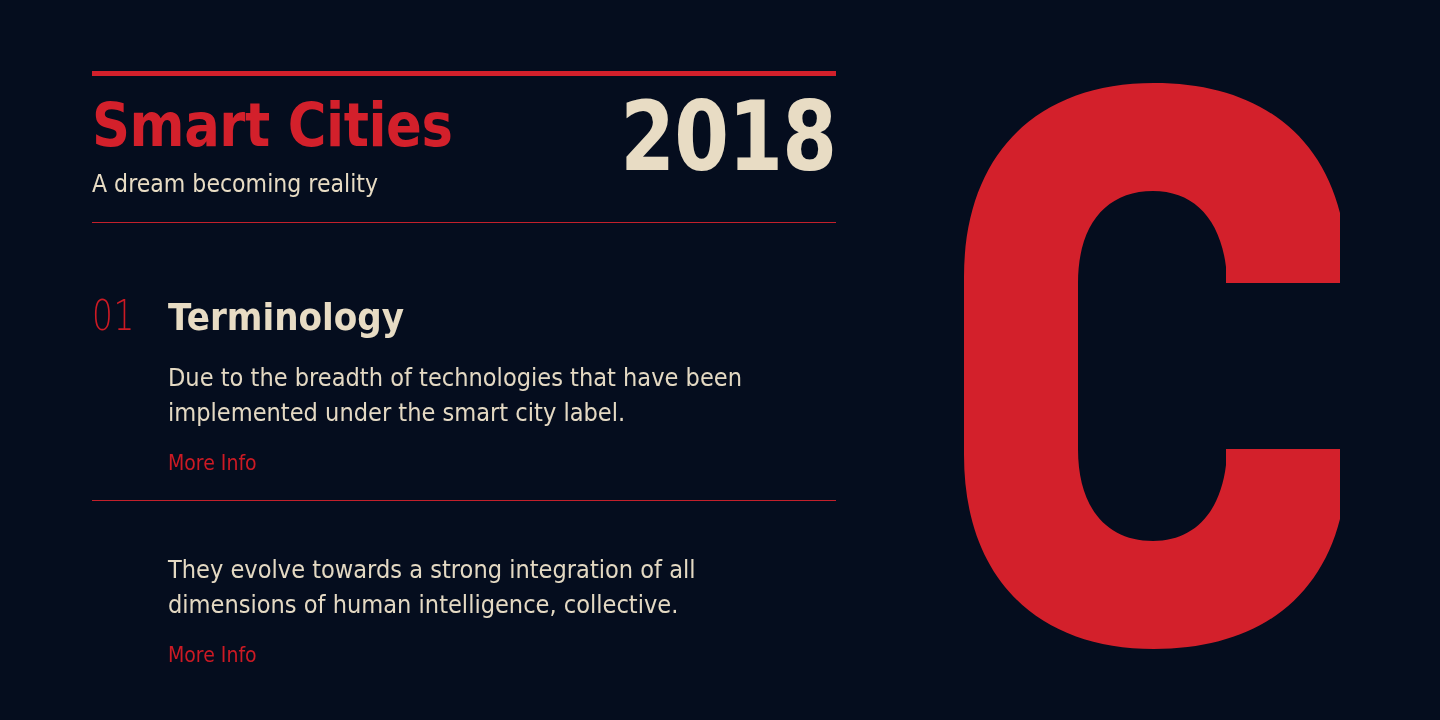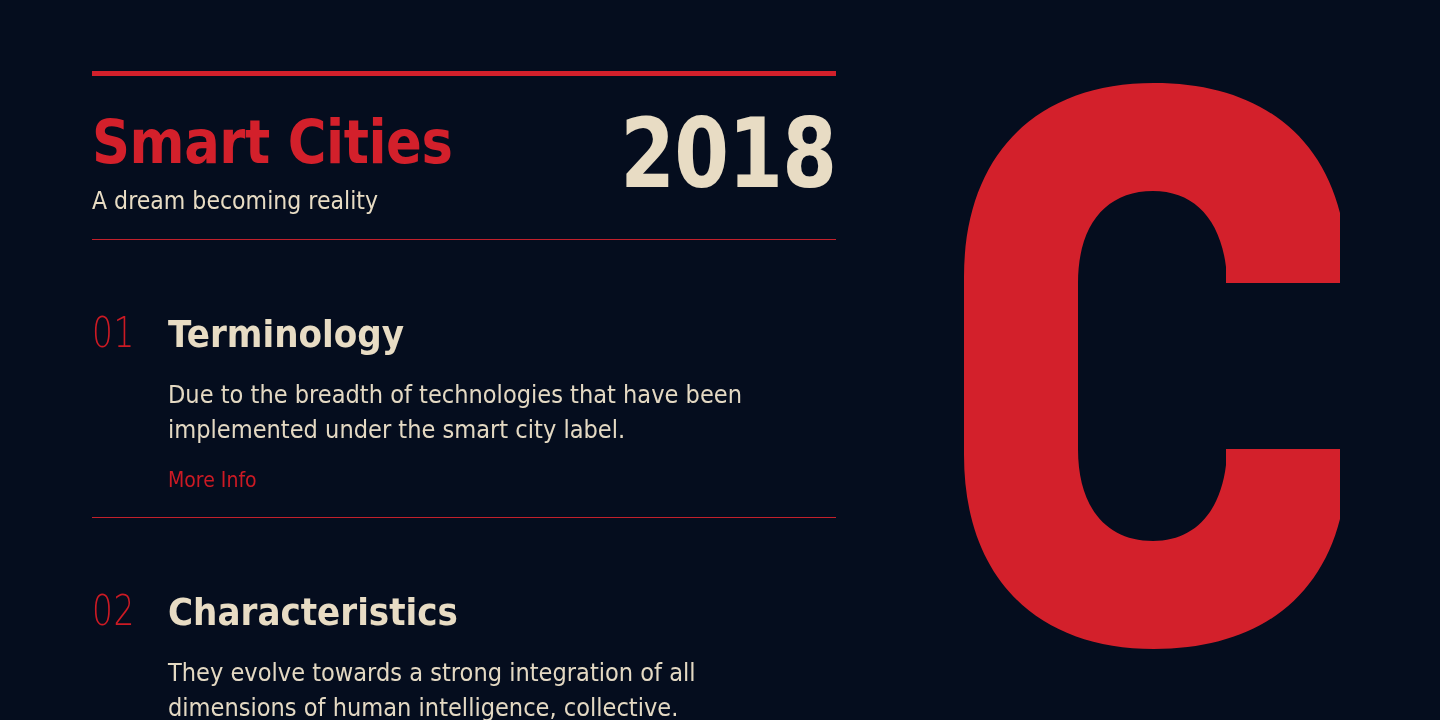--- a/index.html
+++ b/index.html
@@ -48,21 +48,21 @@
     height:1px;
     background:#c3202b;
     display:block;
   }
 
   
   .header {
     display:flex;
     align-items:flex-start;
     justify-content:space-between;
-    padding-top:34px;
+    padding-top:17px;
     padding-bottom:25px;
   }
 
   .header-left { padding-top:4px; }
 
   .title {
     font-family:"DejaVu Sans", sans-serif;
     font-weight:700;
     font-size:60px;
     line-height:0.95;
@@ -197,24 +197,20 @@
         <div class="item-num">01</div>
         <div class="item-title">Terminology</div>
       </div>
       <div class="item-body">Due to the breadth of technologies that have been implemented under the smart city label.</div>
       <a class="item-link">More Info</a>
     </div>
 
     <div class="rule-thin"></div>
 
     <div class="item">
-      <div class="item-head">
-        <div class="item-num">02</div>
-        <div class="item-title">Characteristics</div>
-      </div>
       <div class="item-body">They evolve towards a strong integration of all dimensions of human intelligence, collective.</div>
       <a class="item-link">More Info</a>
     </div>
 
   </div>
 
   <div class="bigletter">
     <svg viewBox="0 0 390 566" xmlns="http://www.w3.org/2000/svg" aria-hidden="true">
       <path fill="#d3202b" d="M196 0
                C 292 0 360 44 382 130

